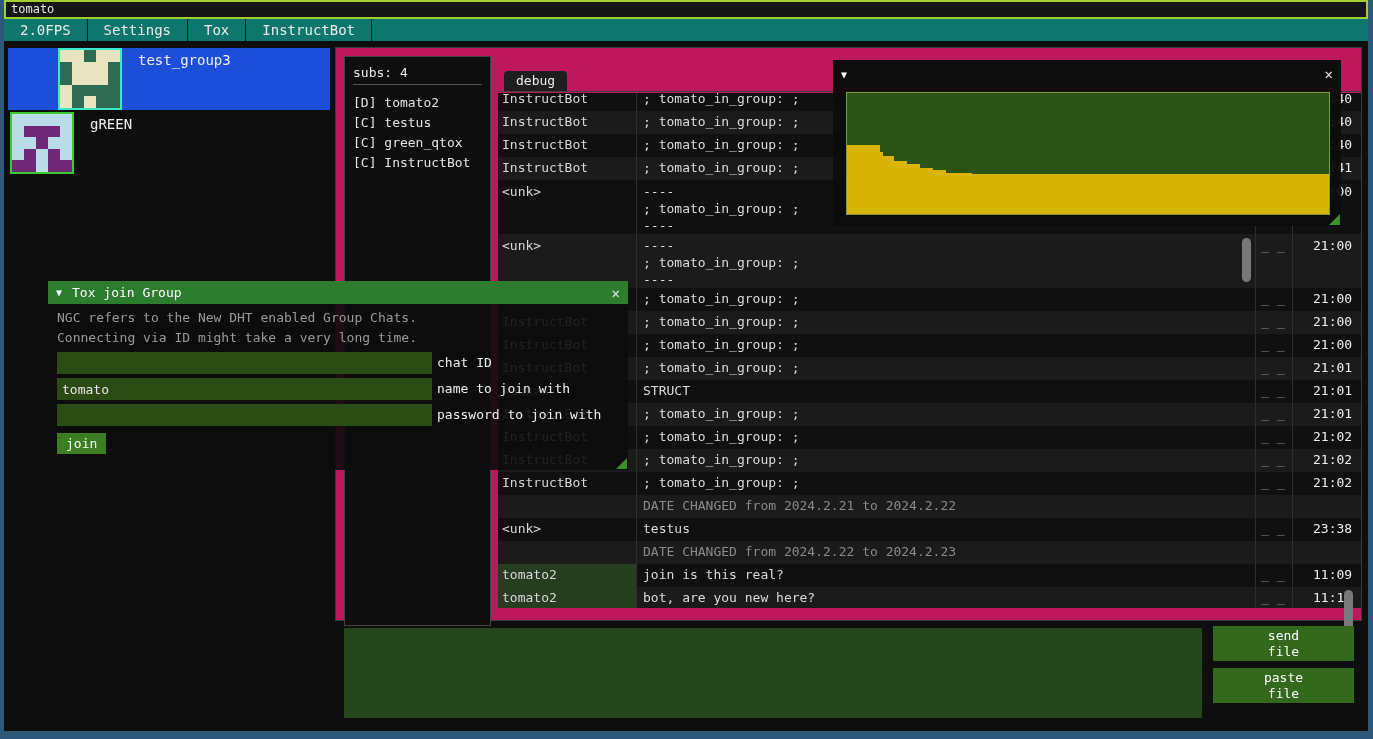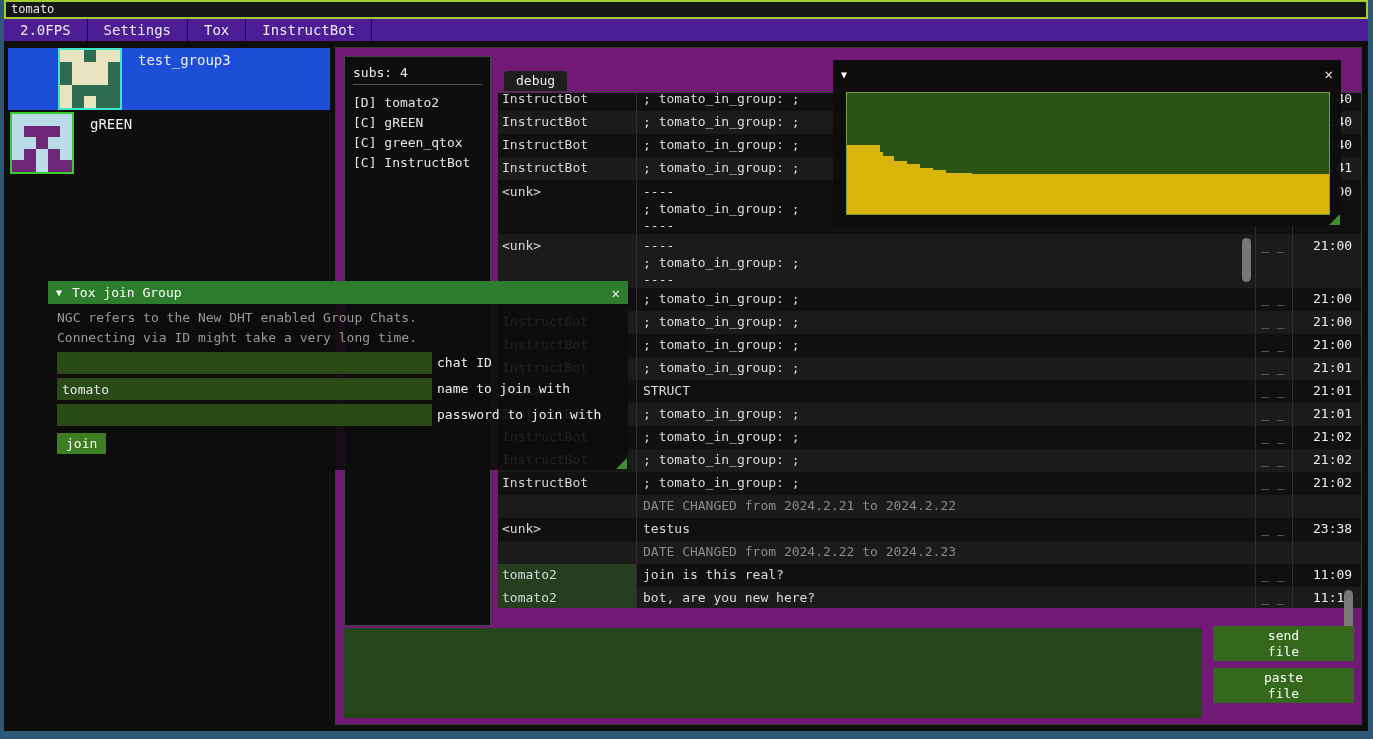--- a/index.html
+++ b/index.html
@@ -5,36 +5,36 @@
   * { margin:0; padding:0; box-sizing:border-box; }
   html,body { width:1373px; height:739px; overflow:hidden; background:#2e5878;
               font-family:"DejaVu Sans Mono", monospace; }
   .app { position:absolute; left:4px; right:5px; top:0; bottom:8px; background:#0e0e0e; }
 
   
   .titlebar { position:absolute; left:0; right:0; top:0; height:19px; background:#161616;
               border:2px solid #a6cc35; color:#e8e8e8; font-size:12px; line-height:14px; padding-left:5px; }
 
   
-  .menubar { position:absolute; left:0; right:0; top:19px; height:22px; background:#4c1d95;
+  .menubar { position:absolute; left:0; right:0; top:19px; height:22px; background:#0f766e;
              display:flex; color:#ececec; font-size:14px; }
   .menu-item { padding:2px 16px; line-height:18px; border-right:1px solid #101010; cursor:default; }
 
   
   .sidebar { position:absolute; left:4px; top:48px; width:326px; }
   .group-item { display:flex; width:322px; height:62px; margin-bottom:2px; align-items:flex-start; }
   .group-item.selected { background:#1d4ed8;padding-left:48px; }
   .avatar { width:64px; height:62px; border:2px solid; margin:0 0 0 2px; display:flex; flex-direction:column; }
   .av-row { flex:1; display:flex; }
   .av-cell { flex:1; }
   .group-name { color:#f0f0f0; font-size:14px; padding:4px 0 0 16px; }
 
   
-  .chatwin { position:absolute; left:331px; top:47px; width:1027px; height:678px;
-             border:1px solid #3a3a3a; background:#701a75; }
+  .chatwin { position:absolute; left:331px; top:47px; width:1027px; height:574px;
+             border:1px solid #3a3a3a; background:#be185d; }
   .subs { position:absolute; left:8px; top:8px; width:147px; height:570px;
           border:1px solid #434343; background:#0e0e0e; padding:8px 0 0 8px; }
   .subs-title { color:#ececec; font-size:13px; margin-bottom:4px; }
   .subs-sep { height:1px; background:#555; margin:4px 8px 8px 0; }
   .subs-member { color:#e4e4e4; font-size:13px; line-height:20px; white-space:nowrap; }
 
   .chatmain { position:absolute; left:162px; top:22px; width:863px; height:572px; }
   .tabbar { height:22px; border-bottom:1px solid #404040; }
   .tab { display:inline-block; margin-left:6px; padding:2px 12px 3px 12px; background:#1e1e1e;
          color:#ececec; font-size:13px; border-radius:4px 4px 0 0; }
@@ -192,21 +192,21 @@
   </div>
 
   <div class="chatwin">
 
     <div class="subs">
       <div class="subs-title">subs: 4</div>
       <div class="subs-sep"></div>
       <div>
 
       <div class="subs-member">[D] tomato2</div>
-          <div class="subs-member">[C] gREEN</div>
+          <div class="subs-member">[C] testus</div>
           <div class="subs-member">[C] green_qtox</div>
           <div class="subs-member">[C] InstructBot</div>
         </div>
     </div>
 
     <div class="chatmain">
       <div class="tabbar">
         <span class="tab">debug</span>
       </div>
       <div class="rows-clip">

